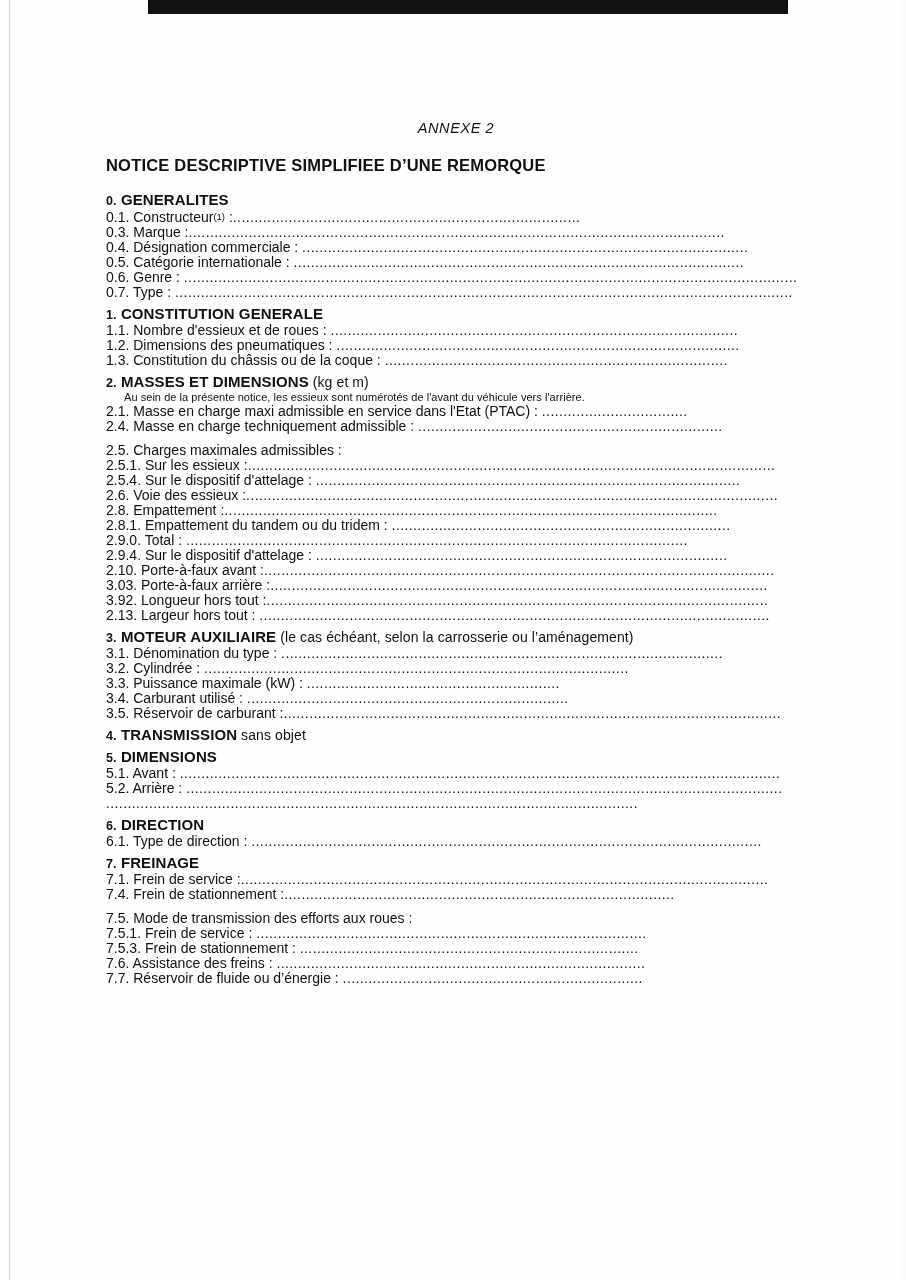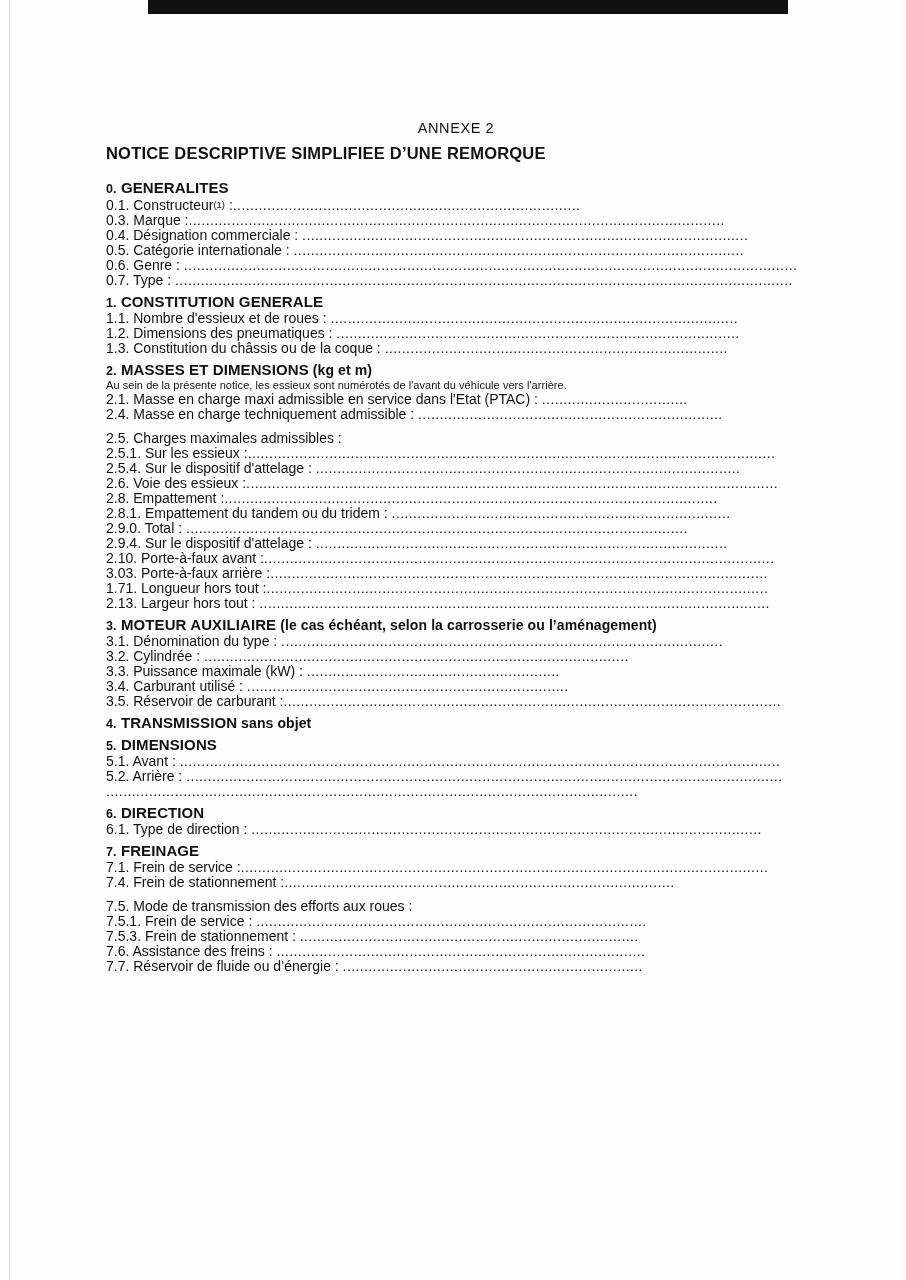--- a/index.html
+++ b/index.html
@@ -48,21 +48,22 @@
     position: absolute;
     left: 106px;
     top: 120px;
     width: 700px;
   }
 
   .annexe {
     text-align: center;
     font-size: 14.5px;
     letter-spacing: 0.6px;
-    margin-bottom: 8px;
+    margin-bottom: 20px;
+    font-style: italic;
   }
   .doc-title {
     font-weight: bold;
     font-size: 16.5px;
     letter-spacing: 0.2px;
     margin-bottom: 16px;
   }
 
   .section {
     margin-bottom: 0;
@@ -72,26 +73,26 @@
     font-size: 15px;
     margin-top: 5px;
     margin-bottom: 1px;
     letter-spacing: 0.1px;
   }
   .section-head .num {
     font-size: 12.5px;
     font-weight: bold;
   }
   .section-head .tail-normal {
-    font-weight: bold;
+    font-weight: normal;
     font-size: 14px;
   }
   .note {
     font-size: 11px;
-    margin: 0 0 1px 0;
+    margin: 0 0 1px 18px;
     letter-spacing: 0.05px;
   }
 
   .line {
     font-size: 14px;
     line-height: 15px;
     white-space: nowrap;
     overflow: hidden;
     display: block;
   }
@@ -141,21 +142,21 @@
           <div class="line"><span class="lbl">2.5. Charges maximales admissibles :</span></div>
           <div class="line"><span class="lbl">2.5.1. Sur les essieux :</span><span class="dots">...........................................................................................................................</span></div>
           <div class="line"><span class="lbl">2.5.4. Sur le dispositif d'attelage : </span><span class="dots">...................................................................................................</span></div>
           <div class="line"><span class="lbl">2.6. Voie des essieux :</span><span class="dots">............................................................................................................................</span></div>
           <div class="line"><span class="lbl">2.8. Empattement :</span><span class="dots">...................................................................................................................</span></div>
           <div class="line"><span class="lbl">2.8.1. Empattement du tandem ou du tridem : </span><span class="dots">...............................................................................</span></div>
           <div class="line"><span class="lbl">2.9.0. Total : </span><span class="dots">.....................................................................................................................</span></div>
           <div class="line"><span class="lbl">2.9.4. Sur le dispositif d'attelage : </span><span class="dots">................................................................................................</span></div>
           <div class="line"><span class="lbl">2.10. Porte-à-faux avant :</span><span class="dots">.......................................................................................................................</span></div>
           <div class="line"><span class="lbl">3.03. Porte-à-faux arrière :</span><span class="dots">....................................................................................................................</span></div>
-          <div class="line"><span class="lbl">1.71. Longueur hors tout :</span><span class="dots">.....................................................................................................................</span></div>
+          <div class="line"><span class="lbl">3.92. Longueur hors tout :</span><span class="dots">.....................................................................................................................</span></div>
           <div class="line"><span class="lbl">2.13. Largeur hors tout : </span><span class="dots">.......................................................................................................................</span></div>
         </div>
         <div class="section">
           <div class="section-head"><span class="num">3.</span> <span>MOTEUR AUXILIAIRE</span><span class="tail-normal"> (le cas échéant, selon la carrosserie ou l’aménagement)</span></div>
           <div class="line"><span class="lbl">3.1. Dénomination du type : </span><span class="dots">.......................................................................................................</span></div>
           <div class="line"><span class="lbl">3.2. Cylindrée : </span><span class="dots">...................................................................................................</span></div>
           <div class="line"><span class="lbl">3.3. Puissance maximale (kW) : </span><span class="dots">...........................................................</span></div>
           <div class="line"><span class="lbl">3.4. Carburant utilisé : </span><span class="dots">...........................................................................</span></div>
           <div class="line"><span class="lbl">3.5. Réservoir de carburant :</span><span class="dots">....................................................................................................................</span></div>
         </div>

